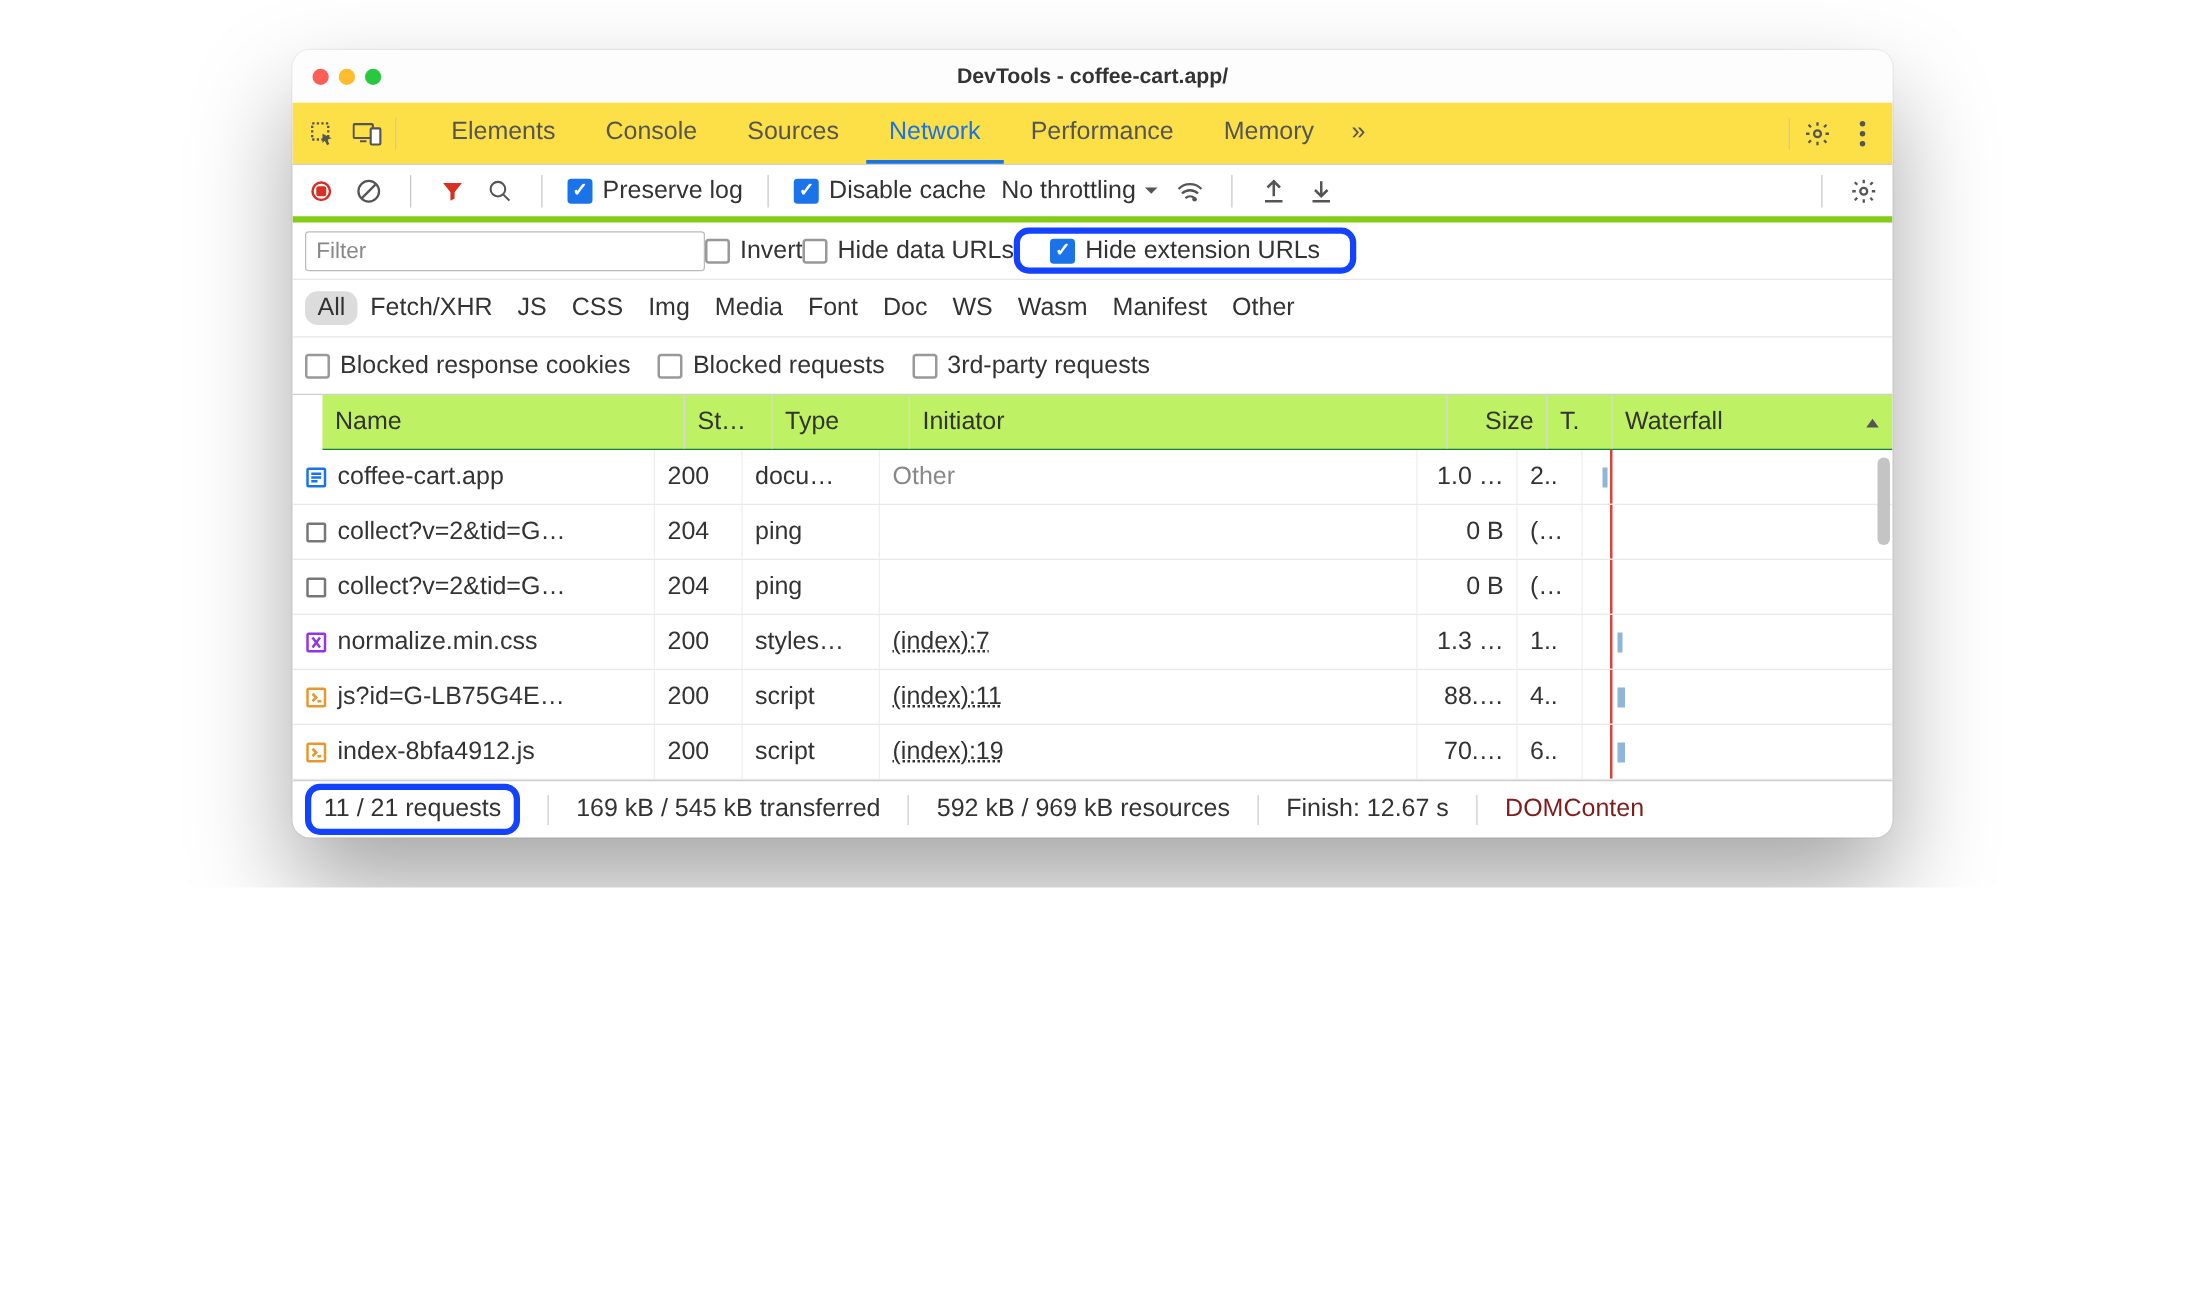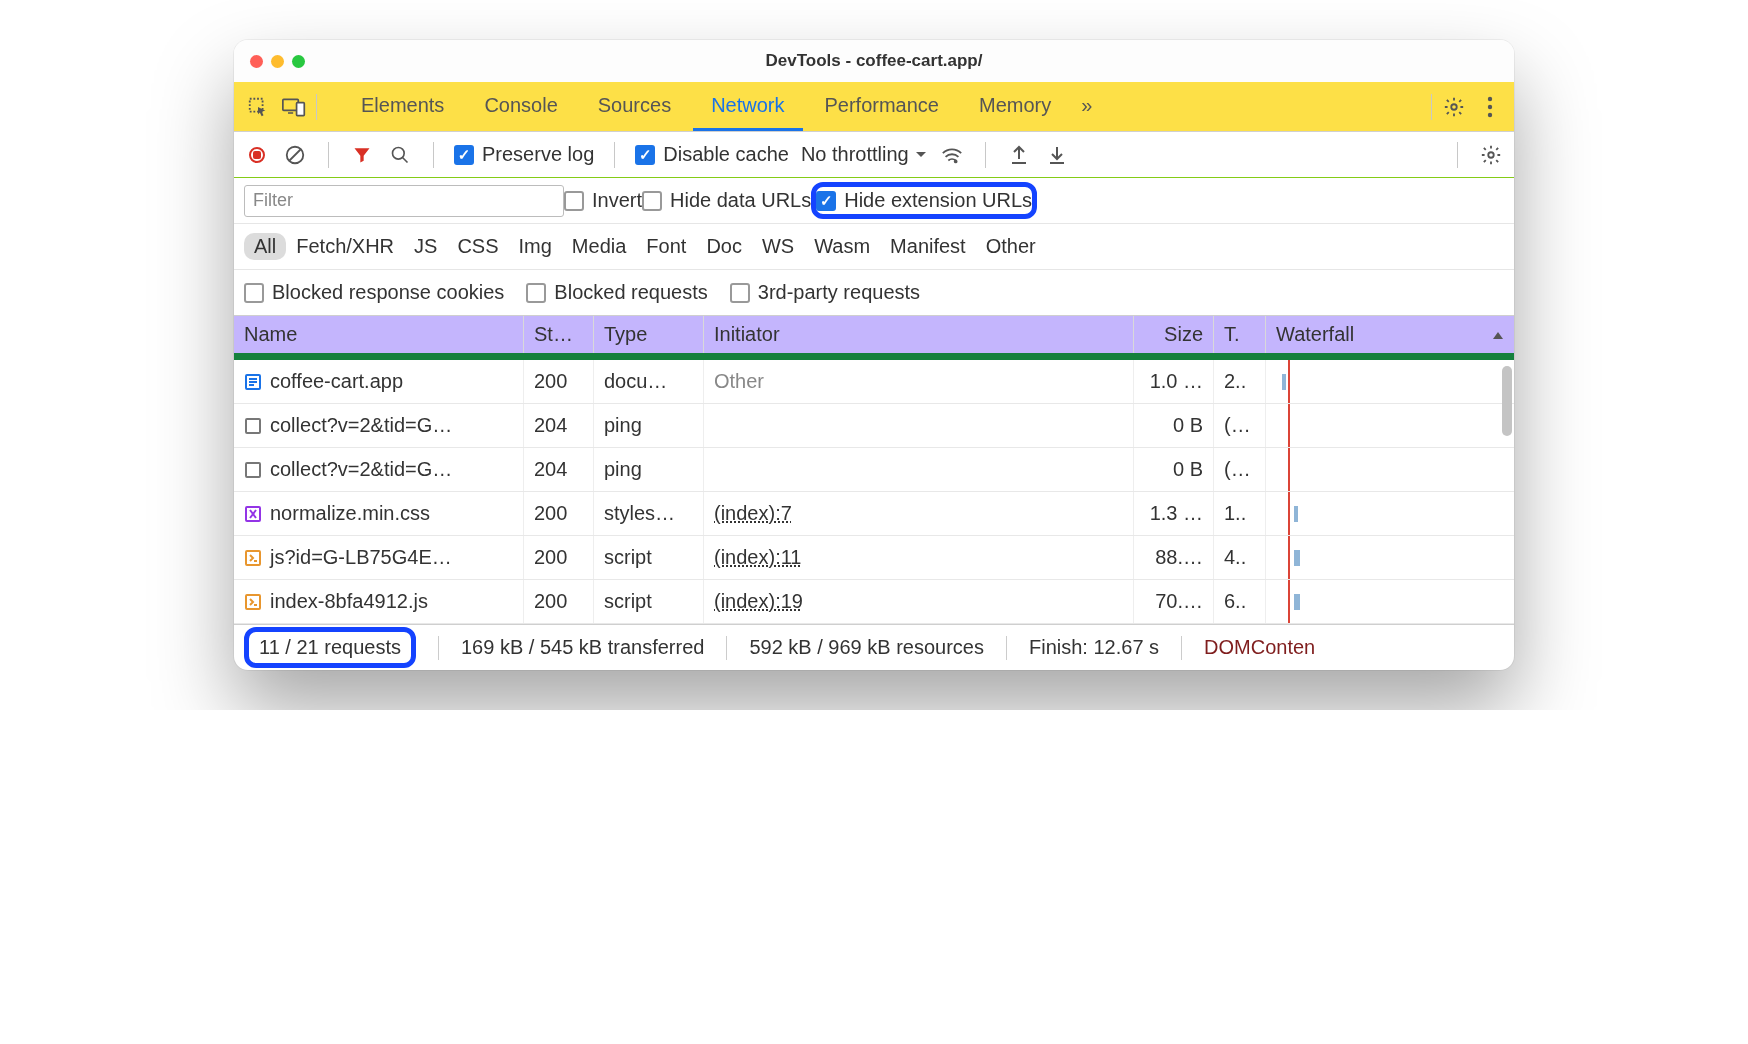--- a/index.html
+++ b/index.html
@@ -10,40 +10,40 @@
   .tl { width:13px; height:13px; border-radius:50%; }
   .tl.r{background:#ff5f57}.tl.y{background:#febc2e}.tl.g{background:#28c840}
   .title { position:absolute; left:0; right:0; text-align:center; font-size:17px; font-weight:600; color:#333; pointer-events:none; }
   .tabbar { display:flex; align-items:center; height:50px; background:#fde047; border-bottom:1px solid #d0d0d0; padding: 0 10px; font-size:20px; color:#555; }
   .tabbar .icon { width:28px; height:28px; display:flex; align-items:center; justify-content:center; color:#555; }
   .tabbar .panels { display:flex; align-items:stretch; margin-left:18px; height:100%; gap: 4px; }
   .tabbar .tab { padding: 0 18px; display:flex; align-items:center; cursor:pointer; border-bottom:3px solid transparent; color:#555; }
   .tabbar .tab.active { color:#1a73e8; border-bottom-color:#1a73e8; }
   .tabbar .spacer { flex:1; }
   .divider { width:1px; height:26px; background:#c8c8c8; margin:0 8px; }
-  .toolbar { display:flex; align-items:center; height:46px; padding: 0 10px; gap:12px; border-bottom:1px solid #84cc16; font-size:20px; color:#333; }
+  .toolbar { display:flex; align-items:center; height:46px; padding: 0 10px; gap:12px; border-bottom:5px solid #84cc16; font-size:20px; color:#333; }
   .toolbar .iconbtn { width:26px; height:26px; display:flex; align-items:center; justify-content:center; }
   .record { width:16px; height:16px; border:2px solid #d93025; border-radius:50%; display:flex; align-items:center; justify-content:center; }
   .record::after{content:''; width:8px; height:8px; background:#d93025; border-radius:2px;}
   .chklabel { display:flex; align-items:center; gap:8px; cursor:pointer; }
   .cbx { width:20px; height:20px; border:2px solid #999; border-radius:3px; display:inline-flex; align-items:center; justify-content:center; background:#fff; flex-shrink:0; }
   .cbx.on { background:#1a73e8; border-color:#1a73e8; color:#fff; }
   .cbx.on::after{ content:'✓'; font-size:15px; font-weight:700; line-height:1; }
   .select { display:flex; align-items:center; gap:6px; }
   .filterrow { display:flex; align-items:center; height:46px; padding:0 10px; border-bottom:1px solid #e6e6e6; font-size:20px; color:#333; }
   .filterinput { width:320px; height:32px; border:1px solid #bcbcbc; border-radius:3px; padding:0 8px; font-size:18px; color:#333; }
   .filterinput::placeholder{color:#888;}
-  .hl { border:5px solid #1443ff; border-radius:12px; padding:2px 0; }
+  .hl { border:5px solid #1443ff; border-radius:12px; padding:2px 24px; }
   .typerow { display:flex; align-items:center; height:46px; padding:0 10px; border-bottom:1px solid #e6e6e6; font-size:20px; color:#333; }
   .pill { padding:2px 10px; border-radius:10px; cursor:pointer; }
   .pill.on { background:#dcdcdc; }
   .morefilters { display:flex; align-items:center; height:46px; padding:0 10px; gap:22px; border-bottom:1px solid #cfcfcf; font-size:20px; color:#333; }
   .table { width:100%; }
   .thead, .trow { display:grid; grid-template-columns: 290px 70px 110px 430px 80px 52px 1fr; align-items:center; height:44px; font-size:20px; color:#333; }
-  .thead { background:#c4b5fd; border-bottom:7px solid #15803d; }
+  .thead { background:#bef264; border-bottom:1px solid #15803d;margin-left:24px; }
   .thead .cell { padding:0 10px; border-right:1px solid #d9d9d9; overflow:hidden; white-space:nowrap; text-overflow:ellipsis; height:100%; display:flex; align-items:center; }
   .thead .cell:last-child{border-right:none; justify-content:space-between;}
   .trow { border-bottom:1px solid #e8e8e8; }
   .trow:nth-child(odd){ background:#f5f9ff00; }
   .trow .cell { padding:0 10px; border-right:1px solid #eee; height:100%; display:flex; align-items:center; overflow:hidden; white-space:nowrap; text-overflow:ellipsis; }
   .trow .cell:last-child{border-right:none;}
   .trow .name { display:flex; align-items:center; gap:8px; overflow:hidden; }
   .ficon { width:18px; height:18px; flex-shrink:0; }
   .initiator { color:#333; text-decoration:underline; text-decoration-style:dotted; }
   .initiator.other { color:#888; text-decoration:none; }

